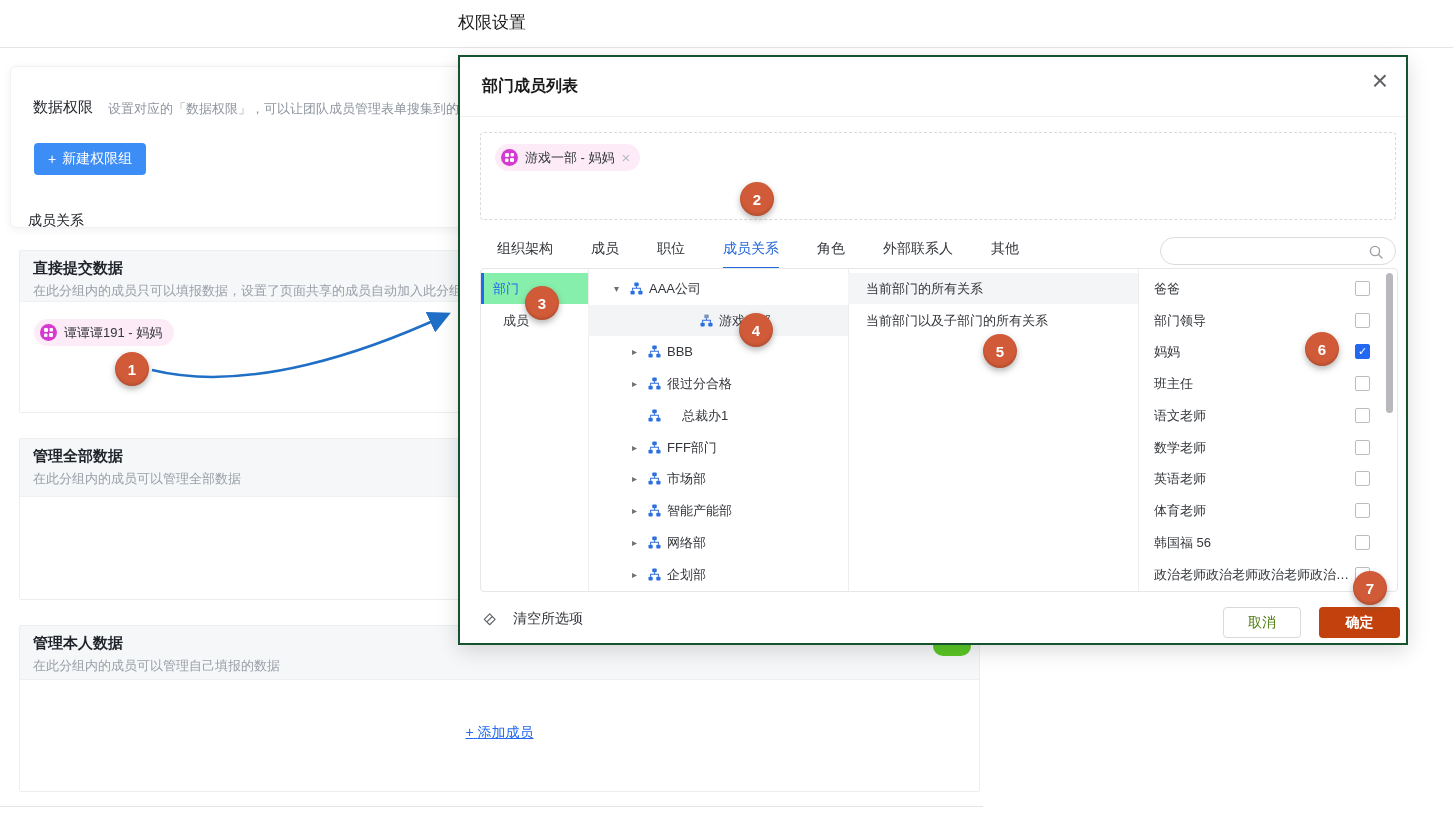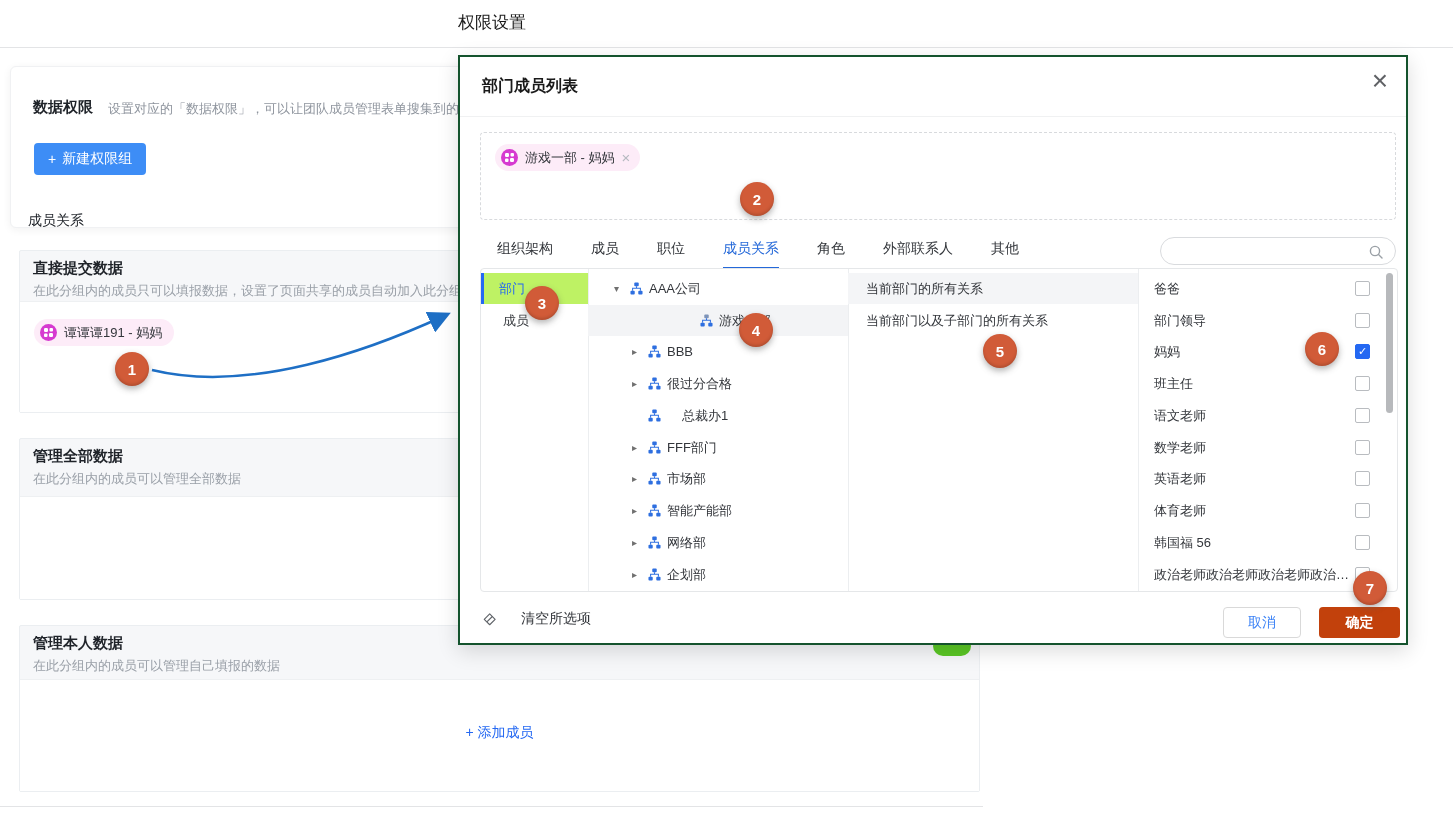--- a/index.html
+++ b/index.html
@@ -7,21 +7,21 @@
   body { font-family:"Liberation Sans","DejaVu Sans",sans-serif; color:#1f2329; }
   #root { position:relative; width:1453px; height:823px; background:#fff; overflow:hidden; }
 
   
   .topbar-line { position:absolute; left:0; top:47px; width:1453px; height:1px; background:#e3e4e6; }
   .page-title { position:absolute; left:458px; top:11px; font-size:17px; color:#1a1a1a; }
 
   
   .card1 { position:absolute; left:10px; top:66px; width:973px; height:162px; background:#fff;
            border:1px solid #f0f1f3; border-radius:6px; box-shadow:0 2px 8px rgba(31,35,41,.06); }
-  .card1-title { position:absolute; left:22px; top:31px; font-size:15px; font-weight:bold; color:#1f2329; }
+  .card1-title { position:absolute; left:22px; top:31px; font-size:15px; font-weight:normal; color:#1f2329; }
   .card1-sub { position:absolute; left:97px; top:33px; font-size:13px; color:#8f959e; white-space:nowrap; }
   .btn-new { position:absolute; left:23px; top:76px; height:32px; padding:0 14px; background:#3d8df6;
              color:#fff; font-size:14px; border:none; border-radius:4px; display:flex; align-items:center; gap:6px; cursor:pointer; }
   .switch-label { position:absolute; left:28px; top:212px; font-size:14px; color:#1f2329; }
 
   .sect { position:absolute; left:19px; width:961px; border:1px solid #ebeef1; border-radius:2px; background:#f6f7f9; }
   .sect-title { position:absolute; left:13px; top:8px; font-size:15px; font-weight:bold; color:#1f2329; }
   .sect-sub { position:absolute; left:13px; top:31px; font-size:13px; color:#9aa0a8; white-space:nowrap; }
   .sect-body { position:absolute; left:0; right:0; bottom:0; background:#fff; border-top:1px solid #eef0f2; }
 
@@ -32,21 +32,21 @@
   #sect-own { top:625px; height:167px; }
   #sect-own .sect-body { height:112px; }
   .bottom-line { position:absolute; left:0; top:806px; width:983px; height:1px; background:#e3e4e6; }
 
   .member-pill { position:absolute; left:14px; top:17px; height:27px; display:flex; align-items:center; gap:7px;
                  background:#fdecf8; border-radius:14px; padding:0 12px 0 6px; font-size:13px; color:#33363b; }
   .pill-icon { width:17px; height:17px; border-radius:50%; background:#d63ad0; display:inline-flex; align-items:center; justify-content:center; flex:none; }
   .pill-icon svg { display:block; }
   .pill-x { font-size:15px; color:#b5b9c0; line-height:1; cursor:pointer; }
 
-  .add-member { position:absolute; left:0; right:0; top:44px; text-align:center; font-size:14px; color:#2468f2; cursor:pointer; }
+  .add-member { position:absolute; left:0; right:0; top:44px; text-align:center; font-size:14px; color:#2468f2; cursor:pointer;text-decoration:underline; }
 
   
   .occluded-text { position:absolute; left:836px; top:630px; width:92px; height:22px; overflow:hidden; }
   .occluded-text span { position:absolute; top:-11px; left:0; color:#2468f2; font-size:14px; text-decoration:underline; white-space:nowrap; }
   .toggle-frag { position:absolute; left:933px; top:636px; width:38px; height:20px; border-radius:10px; background:#5ac725; }
 
   
   #arrow-svg { position:absolute; left:140px; top:298px; z-index:6; pointer-events:none; }
 
   
@@ -66,21 +66,21 @@
   .tab.active::after { content:""; position:absolute; left:0; right:0; bottom:-2px; height:2px; background:#2468d9; }
 
   .search-box { position:absolute; left:700px; top:180px; width:236px; height:28px; border:1px solid #d9dbde;
                 border-radius:14px; background:#fff; }
   .search-box svg { position:absolute; right:10px; top:5px; }
 
   .content-box { position:absolute; left:20px; top:211px; width:918px; height:324px; border:1px solid #e5e7e9;
                  border-radius:4px; overflow:hidden; background:#fff; }
   .vdiv { position:absolute; top:0; bottom:0; width:1px; background:#eceef0; }
   .nav-row { position:absolute; left:0; width:107px; height:31px; display:flex; align-items:center; padding-left:22px; font-size:13px; color:#33363b; cursor:pointer; }
-  .nav-row.active { background:#bef264; border-left:3px solid #2468f2; padding-left:15px; color:#2468f2; }
+  .nav-row.active { background:#86efac; border-left:3px solid #2468f2; padding-left:9px; color:#2468f2; }
 
   .tree { position:absolute; left:107px; top:0; width:260px; height:100%; }
   .tree-row { position:absolute; left:0; right:0; height:31px; display:flex; align-items:center; font-size:13px; color:#33363b; cursor:pointer; }
   .tree-row.selected { background:#f3f4f6; }
   .caret { width:16px; font-size:10px; color:#707070; flex:none; }
   .org-ico { flex:none; margin-right:6px; display:inline-flex; }
   .lvl0 { padding-left:26px; }
   .lvl1 { padding-left:44px; }
   .lvl1nc { padding-left:60px;gap:15px; }
   .lvl2 { padding-left:112px; }
@@ -90,23 +90,23 @@
   .rel-row.selected { background:#f4f5f7; }
 
   .checks { position:absolute; left:657px; top:0; width:261px; height:100%; }
   .chk-row { position:absolute; left:0; right:0; height:31px; display:flex; align-items:center; padding:0 29px 0 16px; font-size:13px; color:#33363b; }
   .chk-label { flex:1; white-space:nowrap; overflow:hidden; text-overflow:ellipsis; }
   .checkbox { flex:none; width:15px; height:15px; border:1.5px solid #b9bcc0; border-radius:2px; background:#fff; cursor:pointer;
               display:flex; align-items:center; justify-content:center; }
   .checkbox.checked { background:#2468f2; border-color:#2468f2; color:#fff; font-size:11px; font-weight:bold; line-height:1; }
   .scroll-thumb { position:absolute; right:4px; top:4px; width:7px; height:140px; border-radius:4px; background:#b7b9bc; }
 
-  .clear-btn { position:absolute; left:22px; top:553px; display:flex; align-items:center; gap:24px; font-size:14px; color:#33363b; cursor:pointer; }
+  .clear-btn { position:absolute; left:22px; top:553px; display:flex; align-items:center; gap:16px; font-size:14px; color:#33363b; cursor:pointer; }
   .btn-cancel { position:absolute; left:763px; top:550px; width:78px; height:31px; background:#fff; border:1px solid #d9d9d9;
-                border-radius:4px; font-size:14px; color:#3b82f6; cursor:pointer; }
+                border-radius:4px; font-size:14px; color:#4d7c0f; cursor:pointer; }
   .btn-confirm { position:absolute; left:859px; top:550px; width:81px; height:31px; background:#c2410c; border:none;
                  border-radius:4px; font-size:14px; font-weight:bold; color:#fff; cursor:pointer; }
 
   
   .badge { position:absolute; width:34px; height:34px; border-radius:50%; background:#d15b38;
            box-shadow:0 3px 6px rgba(90,90,90,.45), inset 0 -2px 3px rgba(0,0,0,.15);
            color:#fff; font-size:15px; font-weight:bold; display:flex; align-items:center; justify-content:center; z-index:20; }
 </style>
 </head>
 <body>

